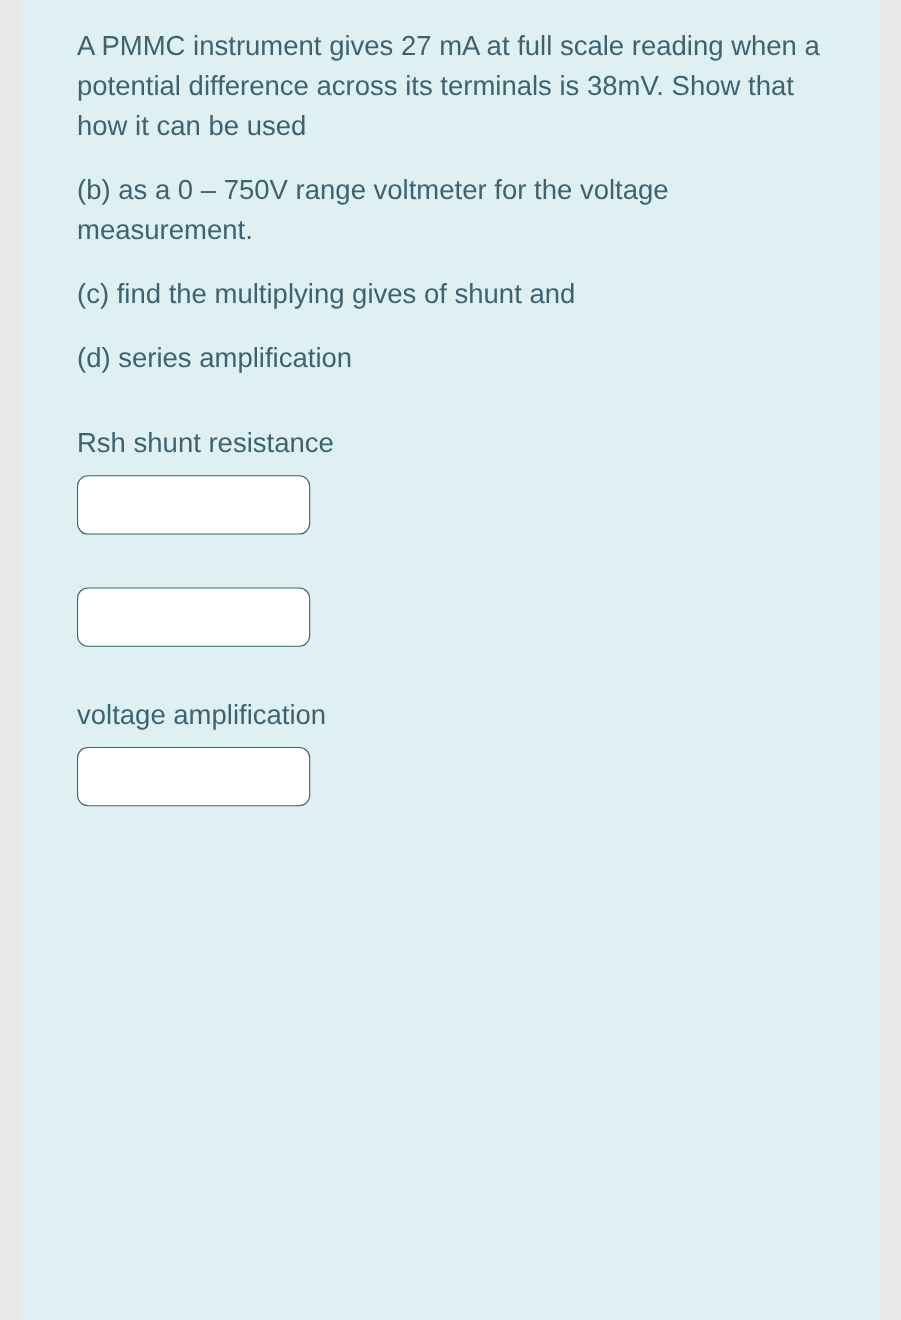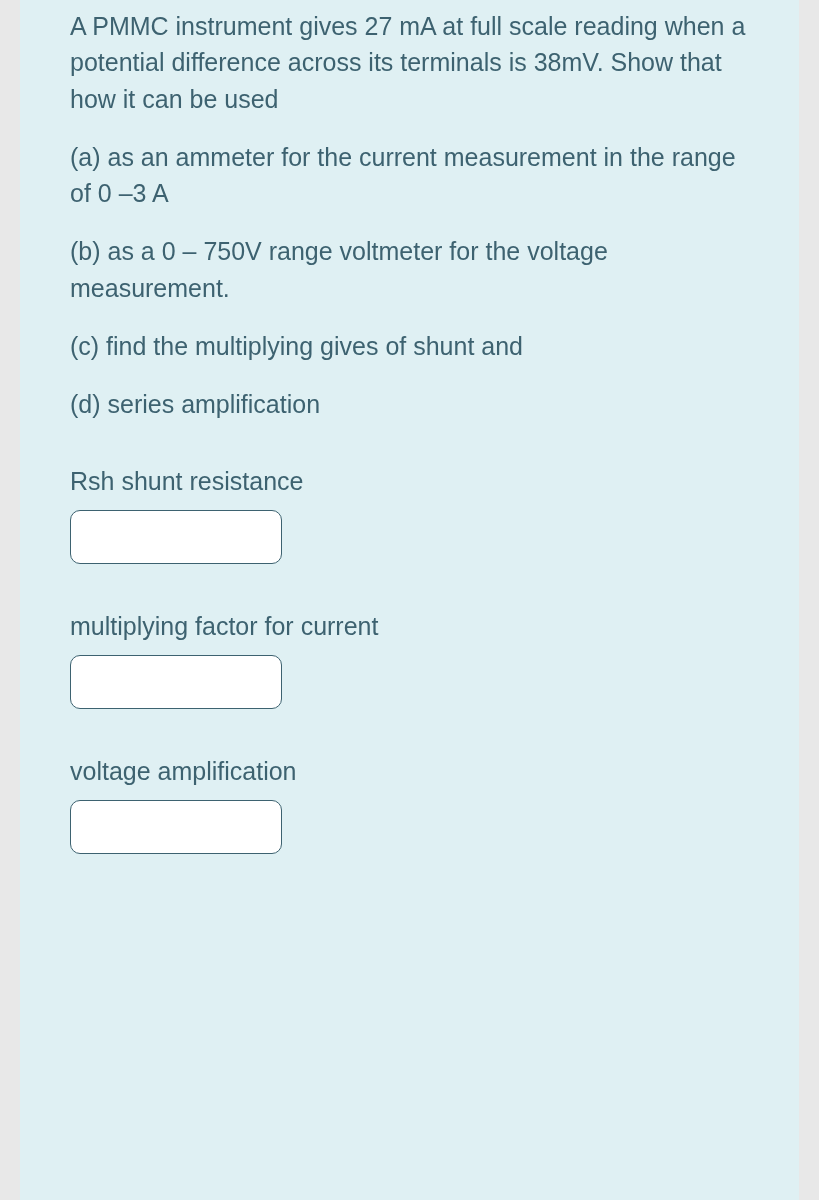--- a/index.html
+++ b/index.html
@@ -9,21 +9,21 @@
     width: 819px;
     height: 1200px;
     overflow: hidden;
     display: flex;
     justify-content: center;
   }
   .card {
     background: #dff0f3;
     width: 779px;
     height: 1200px;
-    padding: 8px 50px 40px 50px;
+    padding: 24px 50px 40px 50px;
     color: #3d6270;
   }
   .question-intro {
     font-size: 25px;
     line-height: 1.45;
     margin-bottom: 22px;
   }
   .question-part {
     font-size: 25px;
     line-height: 1.45;
@@ -53,35 +53,33 @@
     outline: none;
   }
 </style>
 </head>
 <body>
 
 <div class="card">
 
   <p class="question-intro"> A PMMC instrument gives 27 mA at full scale reading when a potential difference across its terminals is 38mV. Show that how it can be used</p>
 
-  <p class="question-part">(a) as an ammeter for the current measurement in the range of 0 –3 A</p>
   <p class="question-part">(b) as a 0 – 750V range voltmeter for the voltage measurement.</p>
   <p class="question-part">(c) find the multiplying gives of shunt and</p>
   <p class="question-part">(d)  series amplification</p>
 
   <div class="answer-block">
 
     <div class="answer-group">
       <label class="answer-label">Rsh shunt resistance</label>
       <input class="answer-input" type="text" value="" style="">
     </div>
 
 
     <div class="answer-group">
-      <label class="answer-label">multiplying factor for current</label>
       <input class="answer-input" type="text" value="" style="">
     </div>
 
     <div class="answer-group">
       <label class="answer-label">voltage  amplification</label>
       <input class="answer-input" type="text" value="" style="">
     </div>
 
   </div>
 </div>

